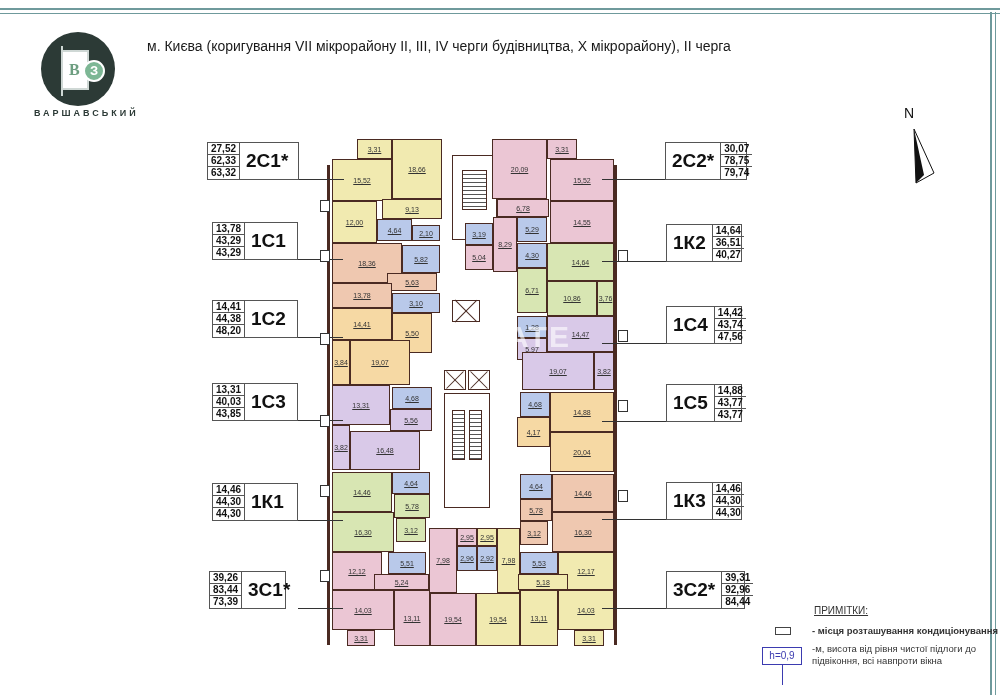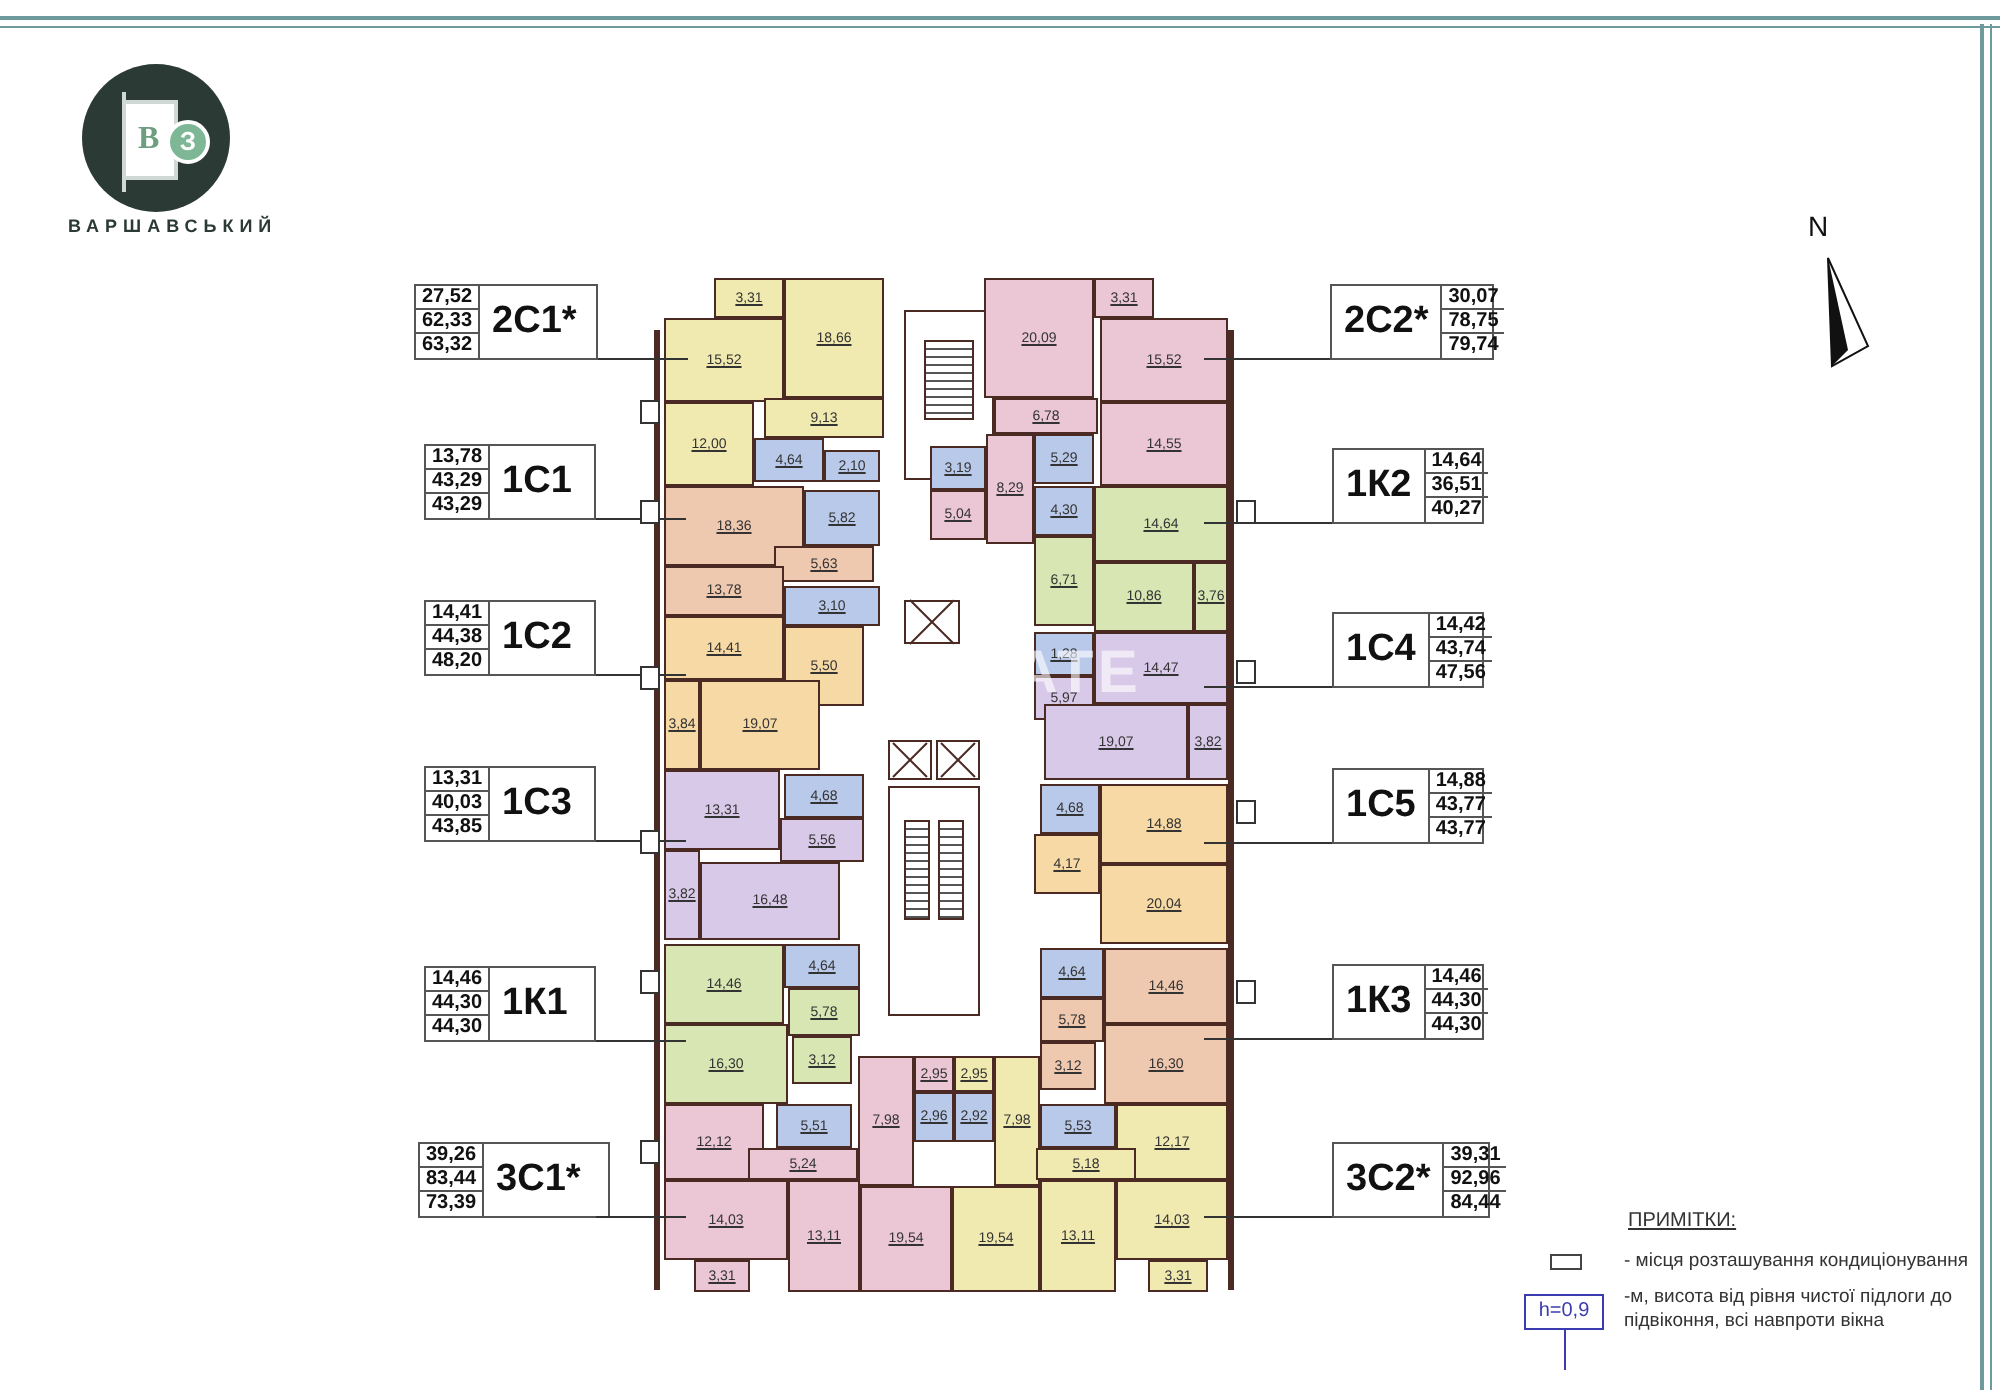--- a/index.html
+++ b/index.html
@@ -30,21 +30,21 @@
   .label-box .nums { display: flex; flex-direction: column; border-right: 1px solid #555; }
   .label-box.right .nums { border-right: none; border-left: 1px solid #555; }
   .label-box .nums span { font-size: 10px; font-weight: bold; padding: 0 3px; height: 12px; line-height: 12px; border-bottom: 1px solid #555; }
   .label-box .nums span:last-child { border-bottom: none; }
   .label-box .code { font-size: 19px; font-weight: bold; padding: 0 6px; display: flex; align-items: center; }
   .leader { position: absolute; height: 1px; background: #333; }
   .ac { position: absolute; width: 10px; height: 12px; border: 1px solid #333; background: #fff; }
   .notes { position: absolute; left: 760px; top: 605px; width: 230px; font-size: 9.5px; color: #333; }
   .notes-title { position: absolute; left: 54px; top: 0; text-decoration: underline; font-size: 10px; }
   .notes-ac-box { position: absolute; left: 15px; top: 22px; width: 16px; height: 8px; border: 1px solid #444; }
-  .notes-ac-text { position: absolute; left: 52px; top: 20px; white-space: nowrap; }
+  .notes-ac-text { position: absolute; left: 52px; top: 20px; white-space: nowrap; font-weight: bold; }
   .notes-h-box { position: absolute; left: 2px; top: 42px; width: 40px; height: 18px; border: 1px solid #3b3bb0; color: #3b3bb0; font-size: 10px; text-align: center; line-height: 16px; }
   .notes-h-line { position: absolute; left: 22px; top: 60px; width: 1px; height: 20px; background: #3b3bb0; }
   .notes-h-text { position: absolute; left: 52px; top: 38px; line-height: 12px; }
   .watermark { position: absolute; left: 445px; top: 320px; font-size: 30px; color: rgba(255,255,255,0.6); letter-spacing: 2px; font-weight: bold; }
 </style>
 </head>
 <body>
 
 <div class="frame-top"></div>
 <div class="frame-right"></div>
@@ -53,20 +53,21 @@
   <div class="logo-circle"></div>
   <div class="logo-pole"></div>
   <div class="logo-flag">
       <span>В</span>
     </div>
   <div class="logo-z">З</div>
   <div class="logo-name">ВАРШАВСЬКИЙ</div>
 </div>
 
 <div class="title">
+  <div>м. Києва (коригування VII мікрорайону  II, III, IV черги будівництва, X мікрорайону), II черга</div>
 </div>
 
 <div class="north">
   <div class="north-label">N</div>
   <svg width="40" height="70" style="position:absolute;left:0;top:20px">
     <polygon points="14,4 16,58 34,48" fill="#fff" stroke="#111" stroke-width="1"></polygon>
     <polygon points="14,4 16,58 24,50" fill="#111"></polygon>
   </svg>
 </div>
 
@@ -215,21 +216,21 @@
 <div class="label-box" style="left:212px;top:483px;width:86px;height:38px">
   <div class="nums">
     <span>14,46</span>
     <span>44,30</span>
     <span>44,30</span>
   </div>
   <div class="code">1К1</div>
 </div>
 <div class="leader" style="left:298px;top:520px;width:45px"></div>
 
-<div class="label-box" style="left:209px;top:571px;width:96px;height:38px">
+<div class="label-box" style="left:209px;top:571px;width:77px;height:38px">
   <div class="nums">
     <span>39,26</span>
     <span>83,44</span>
     <span>73,39</span>
   </div>
   <div class="code">3С1*</div>
 </div>
 <div class="leader" style="left:298px;top:608px;width:45px"></div>
 
 <div class="label-box right" style="left:665px;top:142px;width:82px;height:38px">

